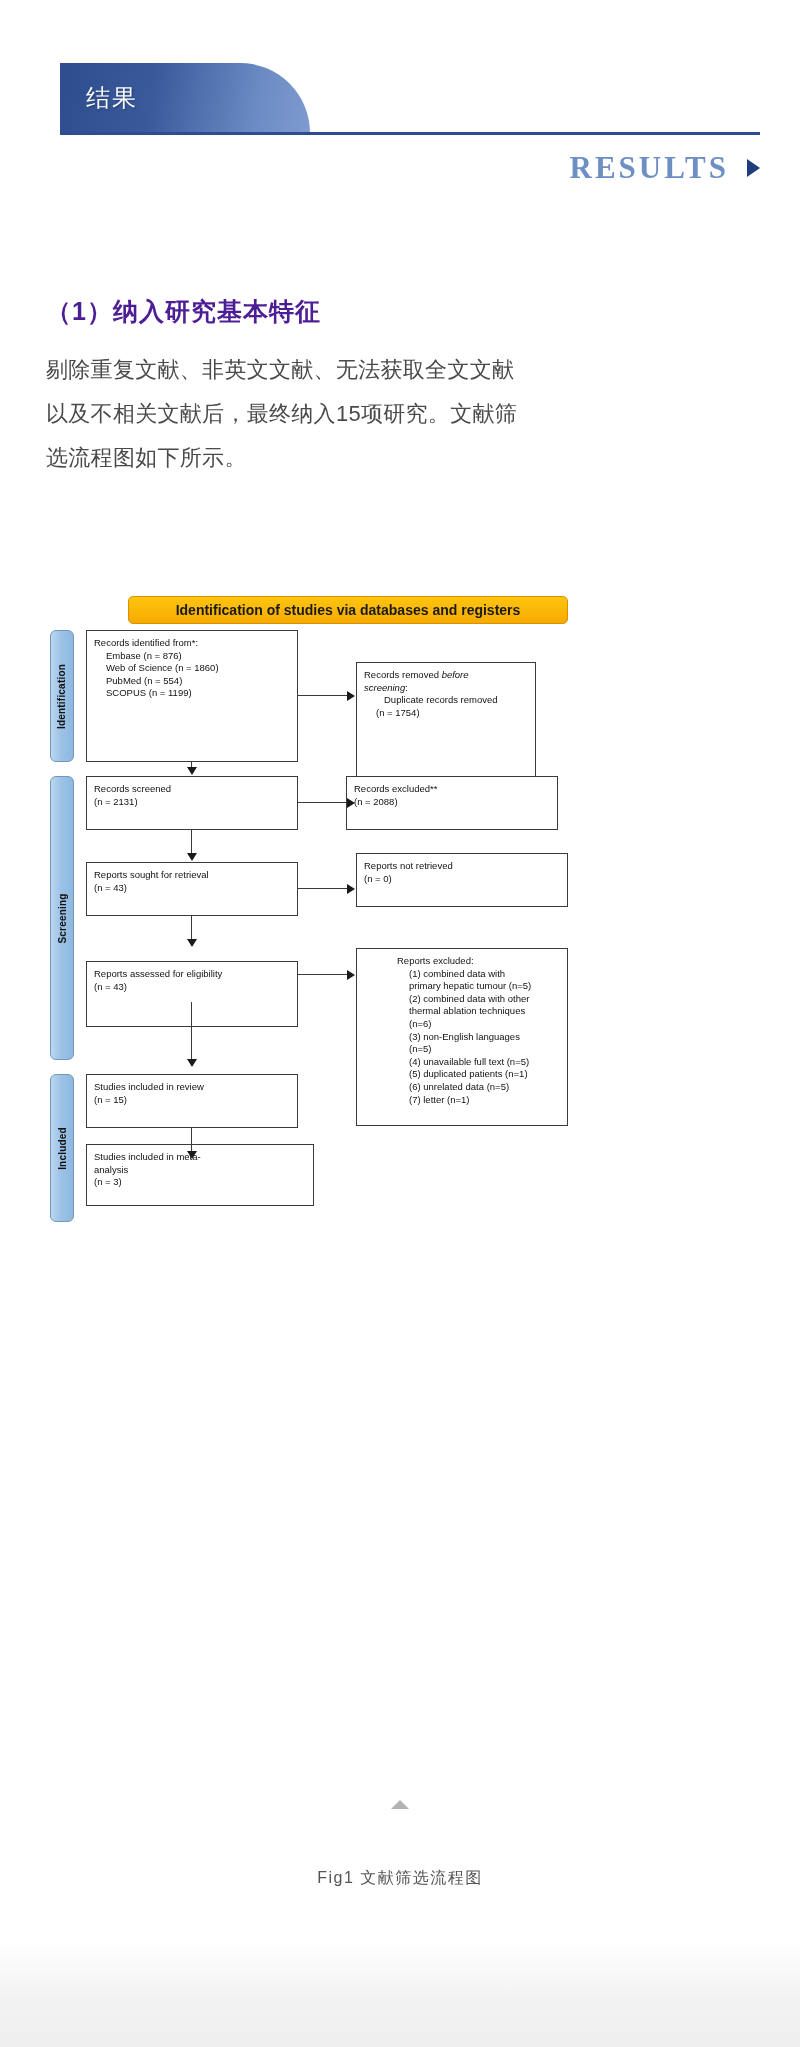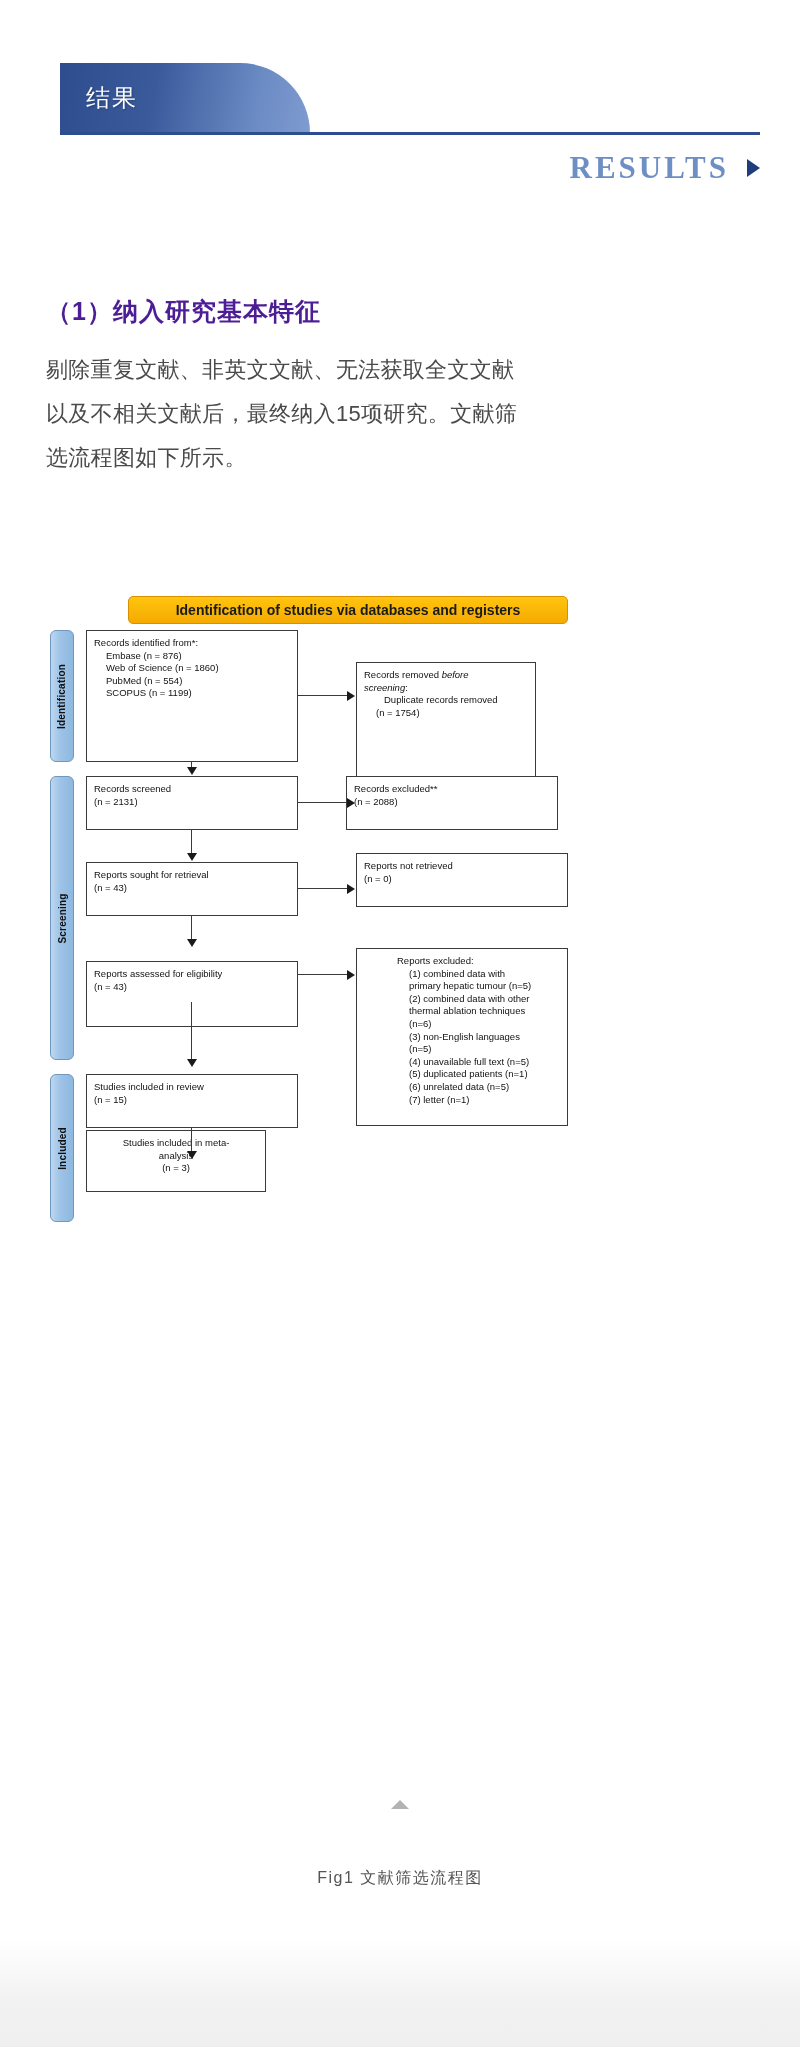--- a/index.html
+++ b/index.html
@@ -186,21 +186,21 @@
   
   .box-identified     { left: 40px;  top: 50px;  width: 212px; height: 132px; }
   .box-removed        { left: 310px; top: 50px;  width: 180px; height: 132px; margin-top: 32px; }
   .box-screened       { left: 40px;  top: 196px; width: 212px; height: 54px; }
   .box-excluded       { left: 300px; top: 196px; width: 212px; height: 54px; }
   .box-sought         { left: 40px;  top: 282px; width: 212px; height: 54px; }
   .box-notretrieved   { left: 310px; top: 273px; width: 212px; height: 54px; }
   .box-assessed       { left: 40px;  top: 381px; width: 212px; height: 66px; }
   .box-repexcluded    { left: 310px; top: 368px; width: 212px; height: 178px; padding-left: 40px; }
   .box-inreview       { left: 40px;  top: 494px; width: 212px; height: 54px; }
-  .box-inmeta         { left: 40px;  top: 550px; width: 180px; height: 62px; text-align: center; }
+  .box-inmeta         { left: 40px;  top: 564px; width: 228px; height: 62px; }
 
   
   .vline { position: absolute; width: 1.4px; background: #3a3a3a; }
   .hline { position: absolute; height: 1.4px; background: #3a3a3a; }
   .arrow-down {
     position: absolute;
     width: 0; height: 0;
     border-left: 5px solid transparent;
     border-right: 5px solid transparent;
     border-top: 8px solid #1a1a1a;

